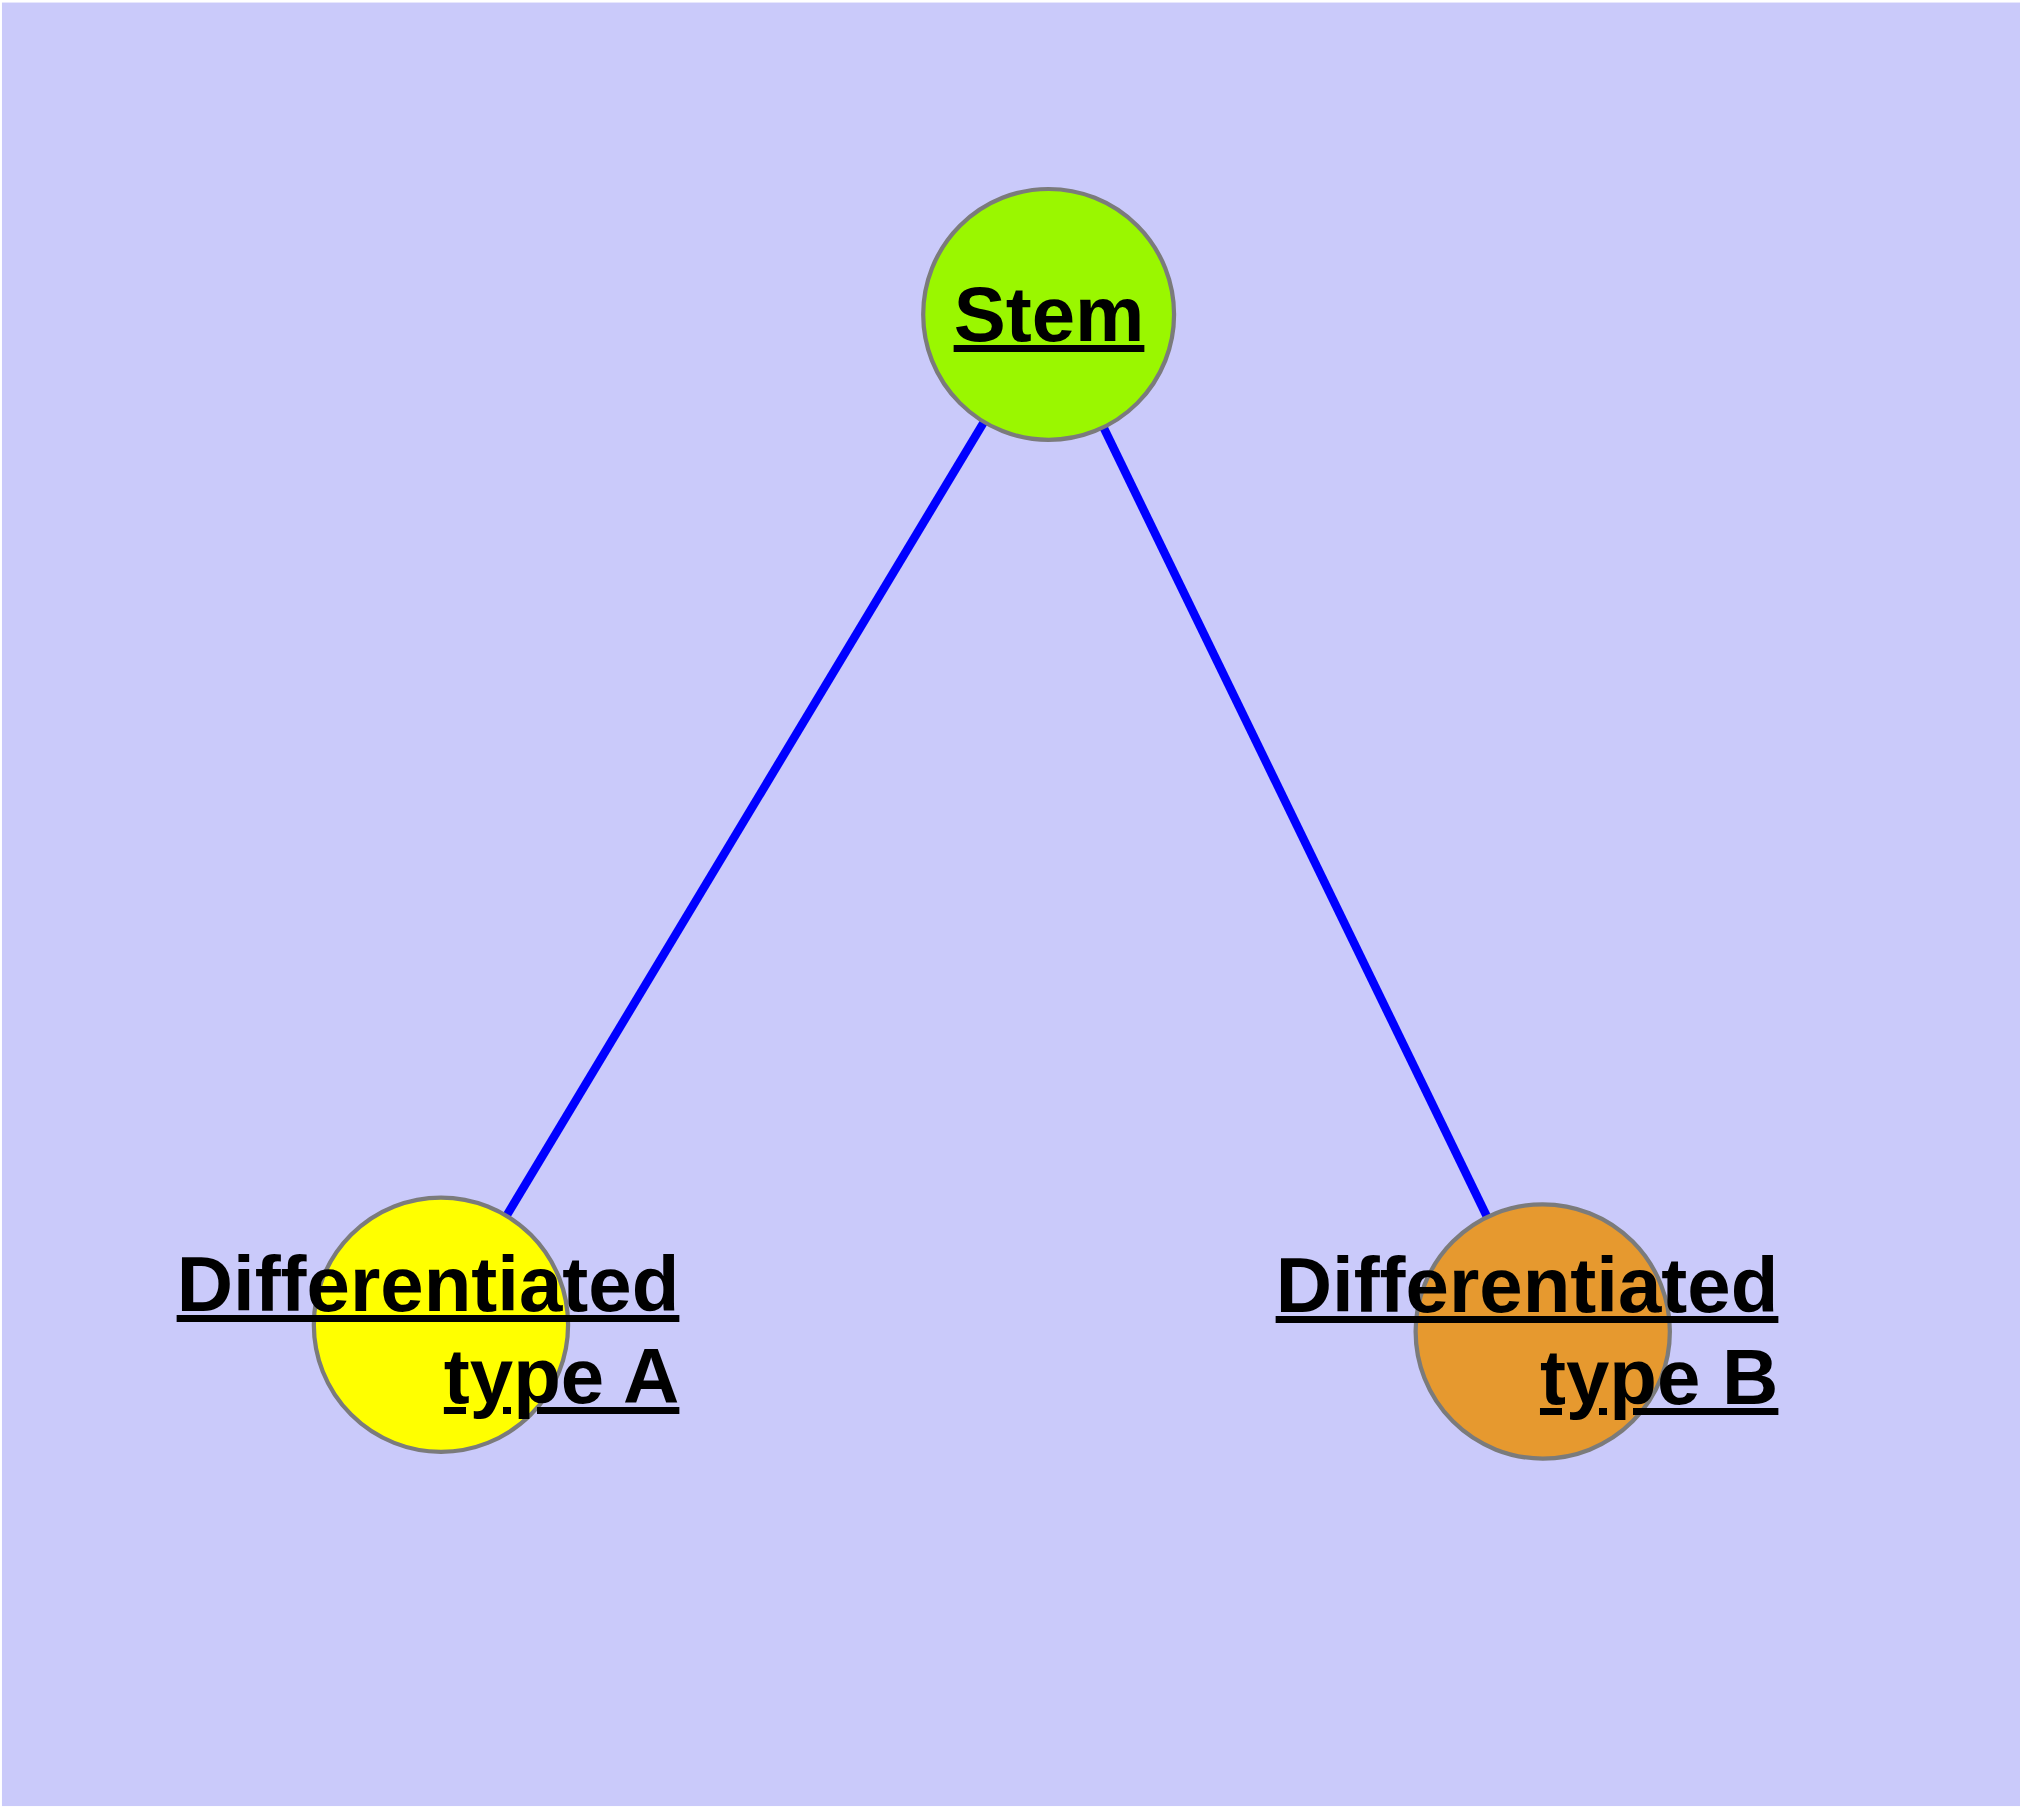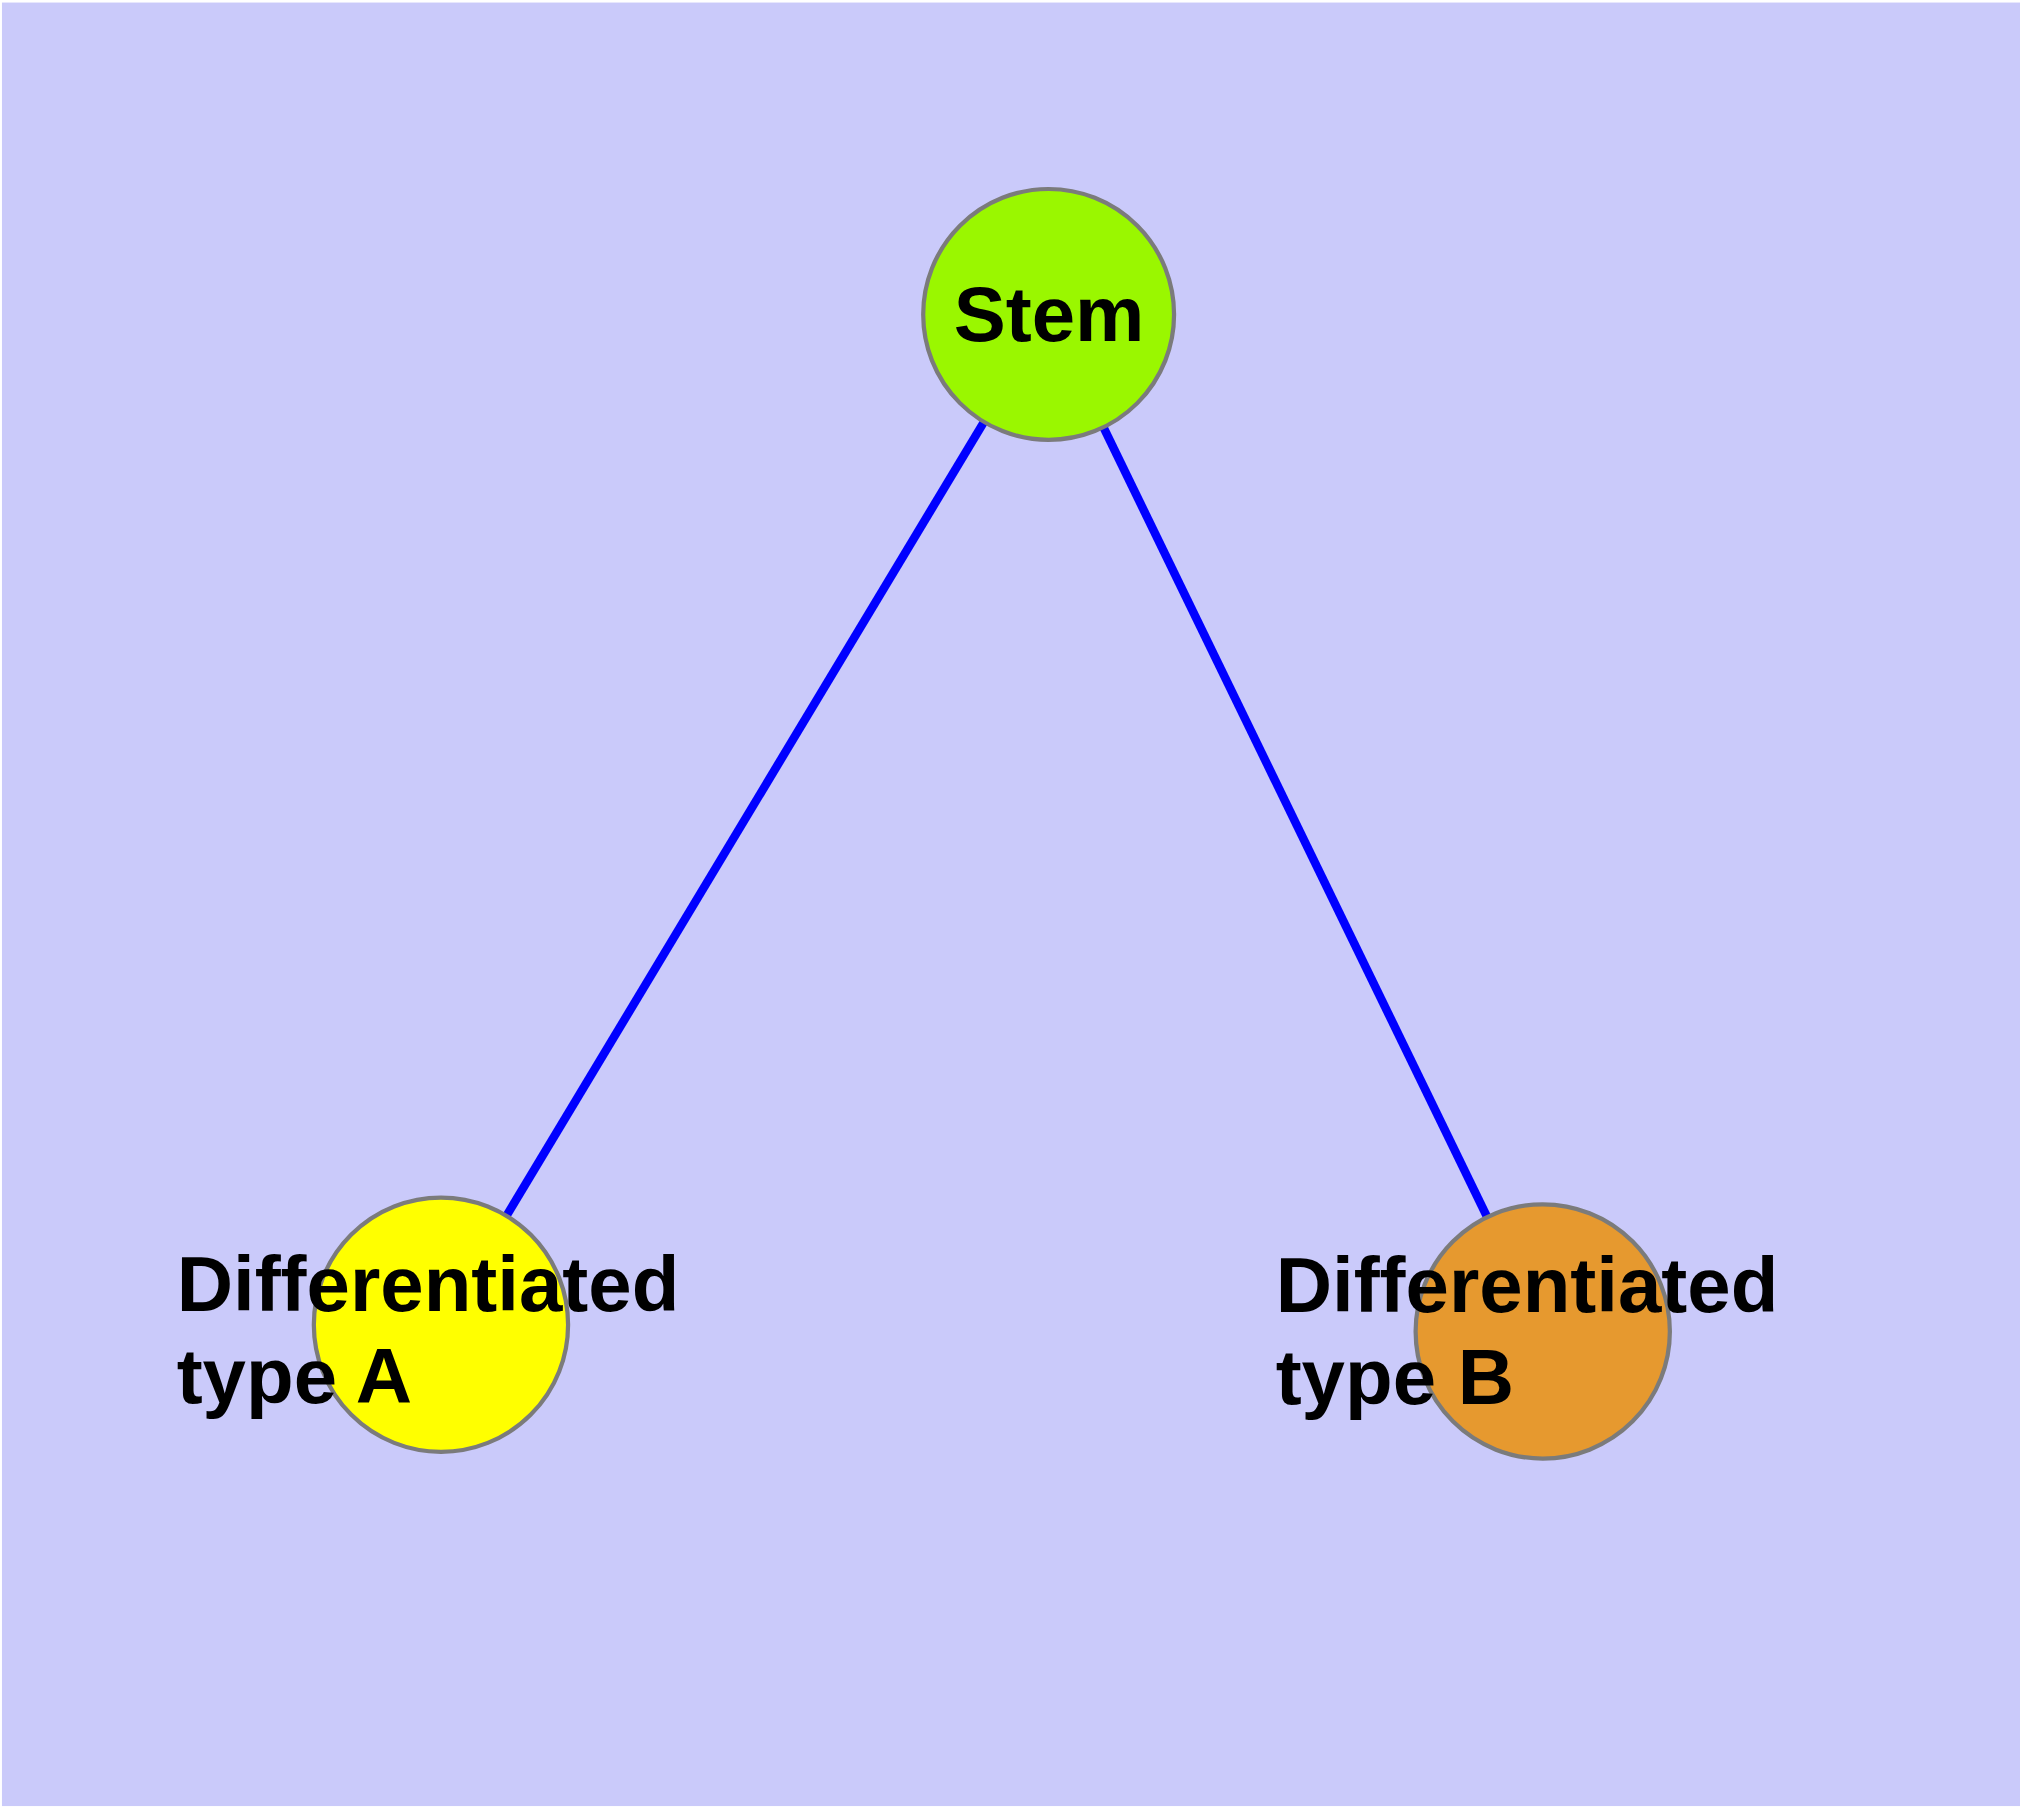--- a/index.html
+++ b/index.html
@@ -22,23 +22,24 @@
     top: 0;
     display: block;
   }
   .node-label {
     position: absolute;
     transform: translate(-50%, -50%);
     font-weight: bold;
     font-size: 78px;
     line-height: 92px;
     color: #000000;
-    text-align: left;
+    text-align: right;
     white-space: pre-line;
     letter-spacing: 0px;
+    text-decoration: underline;
   }
 </style>
 </head>
 <body>
 
 <div class="canvas">
 
   <svg class="graph-svg" width="2021" height="1812" viewBox="0 0 2384 2138">
 
     <rect x="2" y="3" width="2382" height="2128" fill="#CACAFA"></rect>

